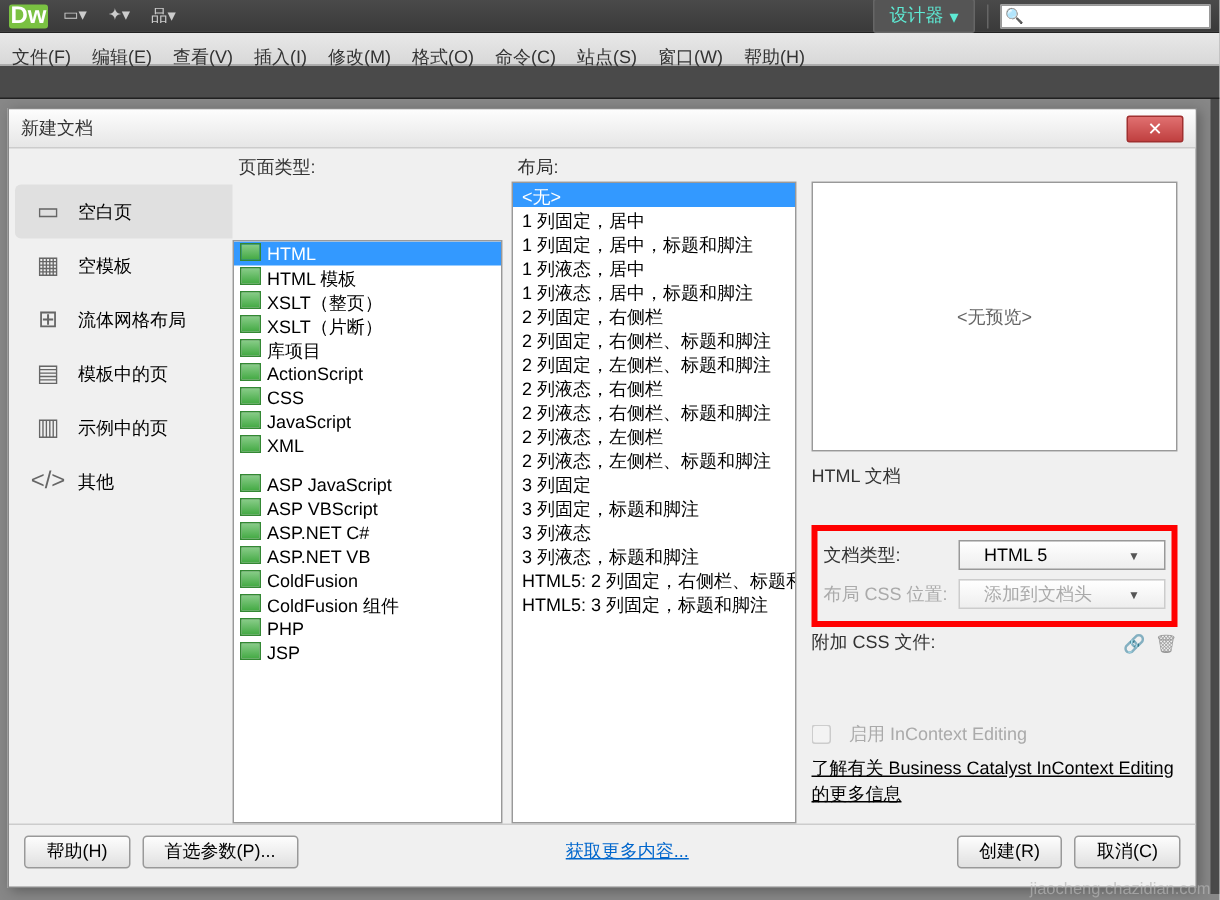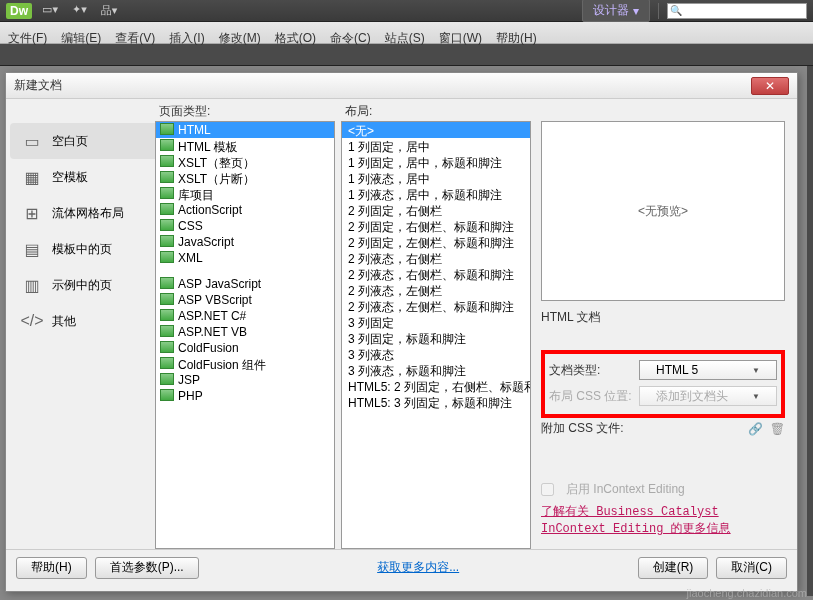--- a/index.html
+++ b/index.html
@@ -1,24 +1,24 @@
 <!DOCTYPE html>
 <html><head>
 <meta charset="utf-8">
 <style>
 * { box-sizing: border-box; margin: 0; padding: 0; font-family: "Microsoft YaHei", SimSun, Arial, sans-serif; font-size: 12px; }
 body { background: #878787; width: 813px; height: 600px; overflow: hidden; position: relative; }
 
 
 .app-header { background: linear-gradient(#4a4a4a, #3a3a3a); height: 22px; display: flex; align-items: center; padding: 0 6px; border-bottom: 1px solid #222; }
-.app-logo { width: 26px; height: 16px; background: #7ac142; color: #fff; font-weight: bold; font-size: 12px; display: flex; align-items: center; justify-content: center; border-radius: 2px; margin-right: 10px; }
+.app-logo { width: 26px; height: 16px; background: #7ac142; color: #fff; font-weight: bold; font-size: 16px; display: flex; align-items: center; justify-content: center; border-radius: 2px; margin-right: 10px; }
 .app-icons { display: flex; gap: 14px; }
 .app-icons span { color: #ccc; font-size: 11px; }
 .app-right { margin-left: auto; display: flex; align-items: center; gap: 8px; }
-.designer-btn { background: #555; color: #c4b5fd; padding: 2px 10px; border: 1px solid #666; border-radius: 2px; display: flex; align-items: center; gap: 4px; }
+.designer-btn { background: #555; color: #5eead4; padding: 2px 10px; border: 1px solid #666; border-radius: 2px; display: flex; align-items: center; gap: 4px; }
 .search-box { width: 140px; height: 16px; background: #fff; border: 1px solid #999; display: flex; align-items: center; }
 .search-box .mag { color: #888; font-size: 10px; margin-left: 2px; }
 
 
 .menu-bar { background: linear-gradient(#e8e8e8, #d8d8d8); height: 22px; display: flex; align-items: center; padding: 0 8px; border-bottom: 1px solid #aaa; gap: 14px; }
 .menu-bar span { color: #333; margin-top: 12px; }
 
 
 .dark-strip { background: #4a4a4a; height: 22px; border-bottom: 1px solid #222; }
 
@@ -30,21 +30,21 @@
 
 .dialog-body { display: flex; height: 450px; padding: 0 4px; }
 
 
 .cat-col { width: 145px; padding-top: 24px; }
 .cat-item { display: flex; align-items: center; gap: 8px; padding: 8px 10px; cursor: pointer; }
 .cat-item.selected { background: #e0e0e0; border-radius: 4px 0 0 4px; }
 .cat-icon { width: 24px; height: 20px; display: flex; align-items: center; justify-content: center; font-size: 16px; color: #666; }
 
 
-.type-col { width: 180px; display: flex; flex-direction: column; }
+.type-col { width: 180px; display: flex; flex-direction: column; gap: 39px; }
 .col-header { height: 22px; padding: 4px 4px 0; color: #333; }
 .type-list { flex: 1; background: #fff; border: 1px solid #999; overflow-y: auto; }
 .type-item { display: flex; align-items: flex-start; gap: 4px; padding: 1px 4px; height: 16px; }
 .type-item.selected { background: #3399ff; color: #fff; }
 .type-item .ficon { width: 14px; height: 12px; background: linear-gradient(#8c8, #4a4); border: 1px solid #383; font-size: 7px; }
 .type-sep { height: 10px; }
 
 
 .layout-col { width: 190px; display: flex; flex-direction: column; margin-left: 6px; }
 .layout-list { flex: 1; background: #fff; border: 1px solid #999; overflow-y: auto; }
@@ -65,21 +65,21 @@
 .opt-select .arrow { font-size: 8px; color: #555; }
 
 .attach-row { display: flex; align-items: center; margin-top: 2px; gap: 4px; }
 .attach-row label { width: 86px; color: #333; }
 .attach-icons { margin-left: auto; display: flex; gap: 6px; color: #999; }
 
 .chk-row { display: flex; align-items: center; gap: 12px; margin-top: 44px; }
 .chk-row input { width: 13px; height: 13px; }
 .chk-row span.disabled { color: #aaa; }
 
-.learn-link { color: #be185d; text-decoration: underline; margin-top: 6px; line-height: 1.4; font-family: Liberation Mono, monospace; }
+.learn-link { color: #000000; text-decoration: underline; margin-top: 6px; line-height: 1.4; }
 
 
 .dialog-footer { height: 36px; border-top: 1px solid #ccc; display: flex; align-items: center; padding: 0 10px; gap: 8px; }
 .btn { height: 22px; padding: 0 14px; background: linear-gradient(#fdfdfd,#e0e0e0); border: 1px solid #999; border-radius: 3px; display: flex; align-items: center; }
 .footer-link { color: #0066cc; text-decoration: underline; margin: 0 auto; }
 
 
 .watermark { position: absolute; right: 6px; bottom: 1px; color: rgba(180,180,180,0.7); font-size: 11px; pointer-events: none; }
 
 
@@ -219,25 +219,25 @@
           <div class="type-item">
             <span class="ficon"></span>
             <span>ColdFusion</span>
           </div>
           <div class="type-item">
             <span class="ficon"></span>
             <span>ColdFusion 组件</span>
           </div>
           <div class="type-item">
             <span class="ficon"></span>
+            <span>PHP</span>
+          </div>
+          <div class="type-item">
+            <span class="ficon"></span>
             <span>JSP</span>
-          </div>
-          <div class="type-item">
-            <span class="ficon"></span>
-            <span>PHP</span>
           </div>
         </div>
     </div>
 
     <div class="layout-col">
       <div class="col-header">布局:</div>
       <div class="layout-list" id="layout-list">
           <div class="layout-item selected">&lt;无&gt;</div>
           <div class="layout-item">1 列固定，居中</div>
           <div class="layout-item">1 列固定，居中，标题和脚注</div>

